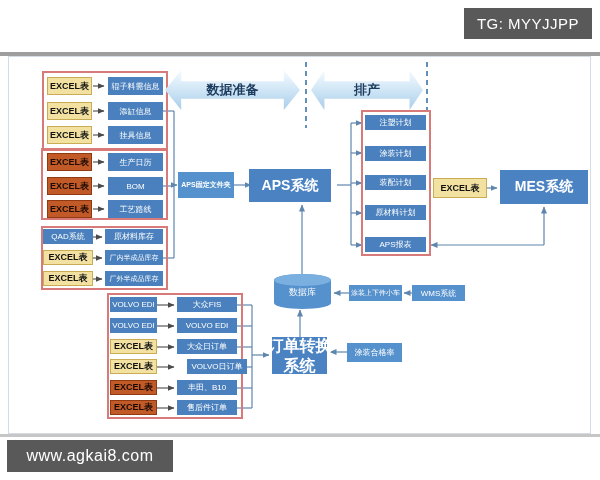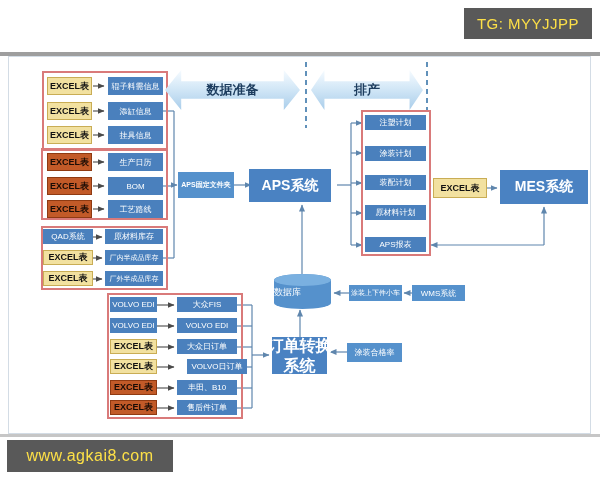--- a/index.html
+++ b/index.html
@@ -1,41 +1,41 @@
 <!DOCTYPE html>
 <html><head>
 <meta charset="utf-8">
 <style>
   html,body{margin:0;padding:0;background:#fff;}
   #canvas{position:relative;width:600px;height:480px;background:#ffffff;overflow:hidden;
           font-family:"Liberation Sans","DejaVu Sans",sans-serif;}
   
   .bar{position:absolute;left:0;width:600px;background:#9e9e9e;}
   
-  .badge{position:absolute;background:#595959;color:#fde047;display:flex;align-items:center;
+  .badge{position:absolute;background:#595959;color:#ffffff;display:flex;align-items:center;
          justify-content:center;font-size:15px;letter-spacing:.5px;z-index:9;}
   
   .slide{position:absolute;left:8px;top:56px;width:583px;height:378px;background:#fff;
          border:1px solid #d3dce5;box-sizing:border-box;z-index:0;}
   
   .phase{position:absolute;z-index:3;display:flex;align-items:center;justify-content:center;
          font-size:13px;font-weight:bold;color:#1c3c5e;
          background:linear-gradient(180deg,#f6fbff 0%,#d4e8f7 45%,#a9cdea 100%);
          clip-path:polygon(0 50%,12% 0,12% 28%,88% 28%,88% 0,100% 50%,88% 100%,88% 72%,12% 72%,12% 100%);}
   
   .bx{position:absolute;display:flex;align-items:center;justify-content:center;
       box-sizing:border-box;z-index:4;white-space:nowrap;}
   .blue{background:#4a80bd;color:#fff;font-size:8px;}
   .blue-lg{background:#4a82c2;color:#fff;font-weight:bold;font-size:14px;}
   .yellow{background:#f2e1a0;border:1px solid #c9ad55;color:#111;font-weight:bold;font-size:9px;}
   .orange{background:#c25a28;border:1px solid #8f3a12;color:#1a0c05;font-weight:bold;font-size:9px;}
   .grp{position:absolute;border:2px solid #d97a7a;box-sizing:border-box;z-index:2;background:transparent;}
   .plans-wrap{position:absolute;border:2px solid #d97a7a;background:#fff;box-sizing:border-box;z-index:3;}
   .cyl{position:absolute;z-index:4;}
-  .cyl-label{position:absolute;left:0;top:12px;width:100%;color:#fff;font-size:9px;}
+  .cyl-label{position:absolute;left:0;top:12px;width:100%;text-align:center;color:#fff;font-size:9px;}
   svg.wires{position:absolute;left:0;top:0;z-index:1;}
   .f7{font-size:7px;}
   .f8{font-size:8px;}
   .f11{font-size:16px;font-weight:bold;line-height:1.25;text-align:center;}
 </style>
 </head>
 <body>
 
 <div id="canvas">
 

